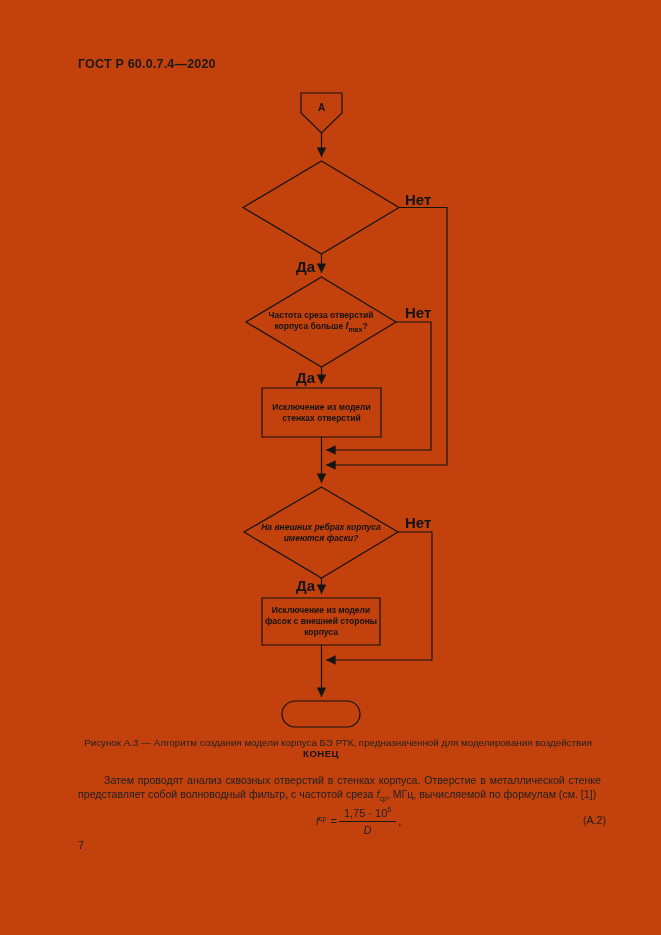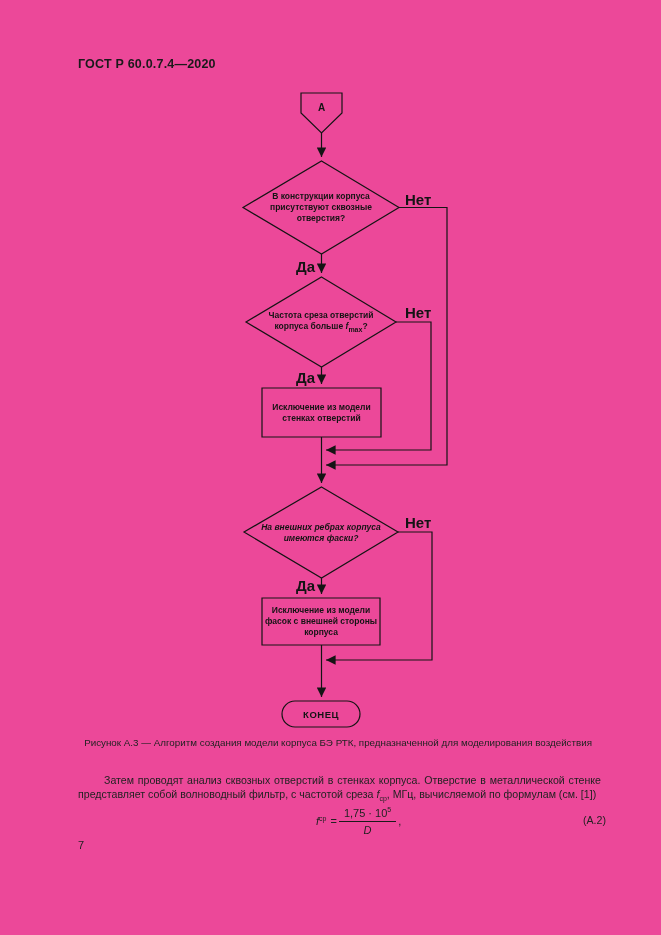--- a/index.html
+++ b/index.html
@@ -1,17 +1,17 @@
 <!DOCTYPE html>
 <html><head>
 <meta charset="utf-8">
 <style>
   html,body { margin:0; padding:0; background:#ffffff; }
   .page {
-    position:relative; width:661px; height:935px; background:#ec4899;
+    position:relative; width:661px; height:935px; background:#c2410c;
     font-family:"Liberation Sans", sans-serif; color:#1a1a1a; overflow:hidden;
   }
   .doc-header {
     position:absolute; left:78px; top:57px;
     font-size:12.5px; font-weight:700; letter-spacing:.2px;
   }
   svg.fc { position:absolute; left:0; top:0; }
   svg.fc * { vector-effect:non-scaling-stroke; }
 
   .fc-text {
@@ -80,25 +80,20 @@
     <line x1="321.5" y1="578" x2="321.5" y2="594" stroke="#141414" stroke-width="1.2" marker-end="url(#arr)"></line>
 
     <rect x="262" y="598" width="118" height="47" fill="none" stroke="#141414" stroke-width="1.2"></rect>
     <line x1="321.5" y1="645" x2="321.5" y2="697" stroke="#141414" stroke-width="1.2" marker-end="url(#arr)"></line>
 
     <rect x="282" y="701" width="78" height="26" rx="13" ry="13" fill="none" stroke="#141414" stroke-width="1.2"></rect>
   </svg>
 
   <div class="fc-text connector-text" style="left:301px; top:93px; width:41px; height:28px;">А</div>
 
-  <div class="fc-text" style="left:243px; top:161px; width:156px; height:93px;">
-    <span>В конструкции корпуса</span>
-    <span>присутствуют сквозные</span>
-    <span>отверстия?</span>
-  </div>
   <div class="branch-label" style="left:405px; top:191px;">Нет</div>
   <div class="branch-label" style="left:296px; top:258px;">Да</div>
 
   <div class="fc-text" style="left:246px; top:277px; width:150px; height:90px;">
     <span>Частота среза отверстий</span>
     <span>
       <span>корпуса больше </span><span class="var-i">f</span><sub class="small">max</sub><span>?</span>
     </span>
   </div>
   <div class="branch-label" style="left:405px; top:304px;">Нет</div>
@@ -115,21 +110,21 @@
   </div>
   <div class="branch-label" style="left:405px; top:514px;">Нет</div>
   <div class="branch-label" style="left:296px; top:577px;">Да</div>
 
   <div class="fc-text" style="left:262px; top:598px; width:118px; height:47px;">
     <span>Исключение из модели</span>
     <span>фасок с внешней стороны</span>
     <span>корпуса</span>
   </div>
 
-  <div class="fc-text terminal-text" style="left:282px; top:701px; width:78px; height:26px;">КОНЕЦ</div>
+  <div class="fc-text terminal-text" style="left:282px; top:740px; width:78px; height:26px;">КОНЕЦ</div>
 
   <div class="fig-caption">
     <div>Рисунок А.3 — Алгоритм создания модели корпуса БЭ РТК, предназначенной для моделирования воздействия</div>
   </div>
 
   <div class="body-par">
     <span>Затем проводят анализ сквозных отверстий в стенках корпуса. Отверстие в металлической стенке представляет собой волноводный фильтр, с частотой среза </span><span class="var-i">f</span><sub class="small">ср</sub><span>, МГц, вычисляемой по формулам (см. [1])</span>
   </div>
 
   <div class="formula">

